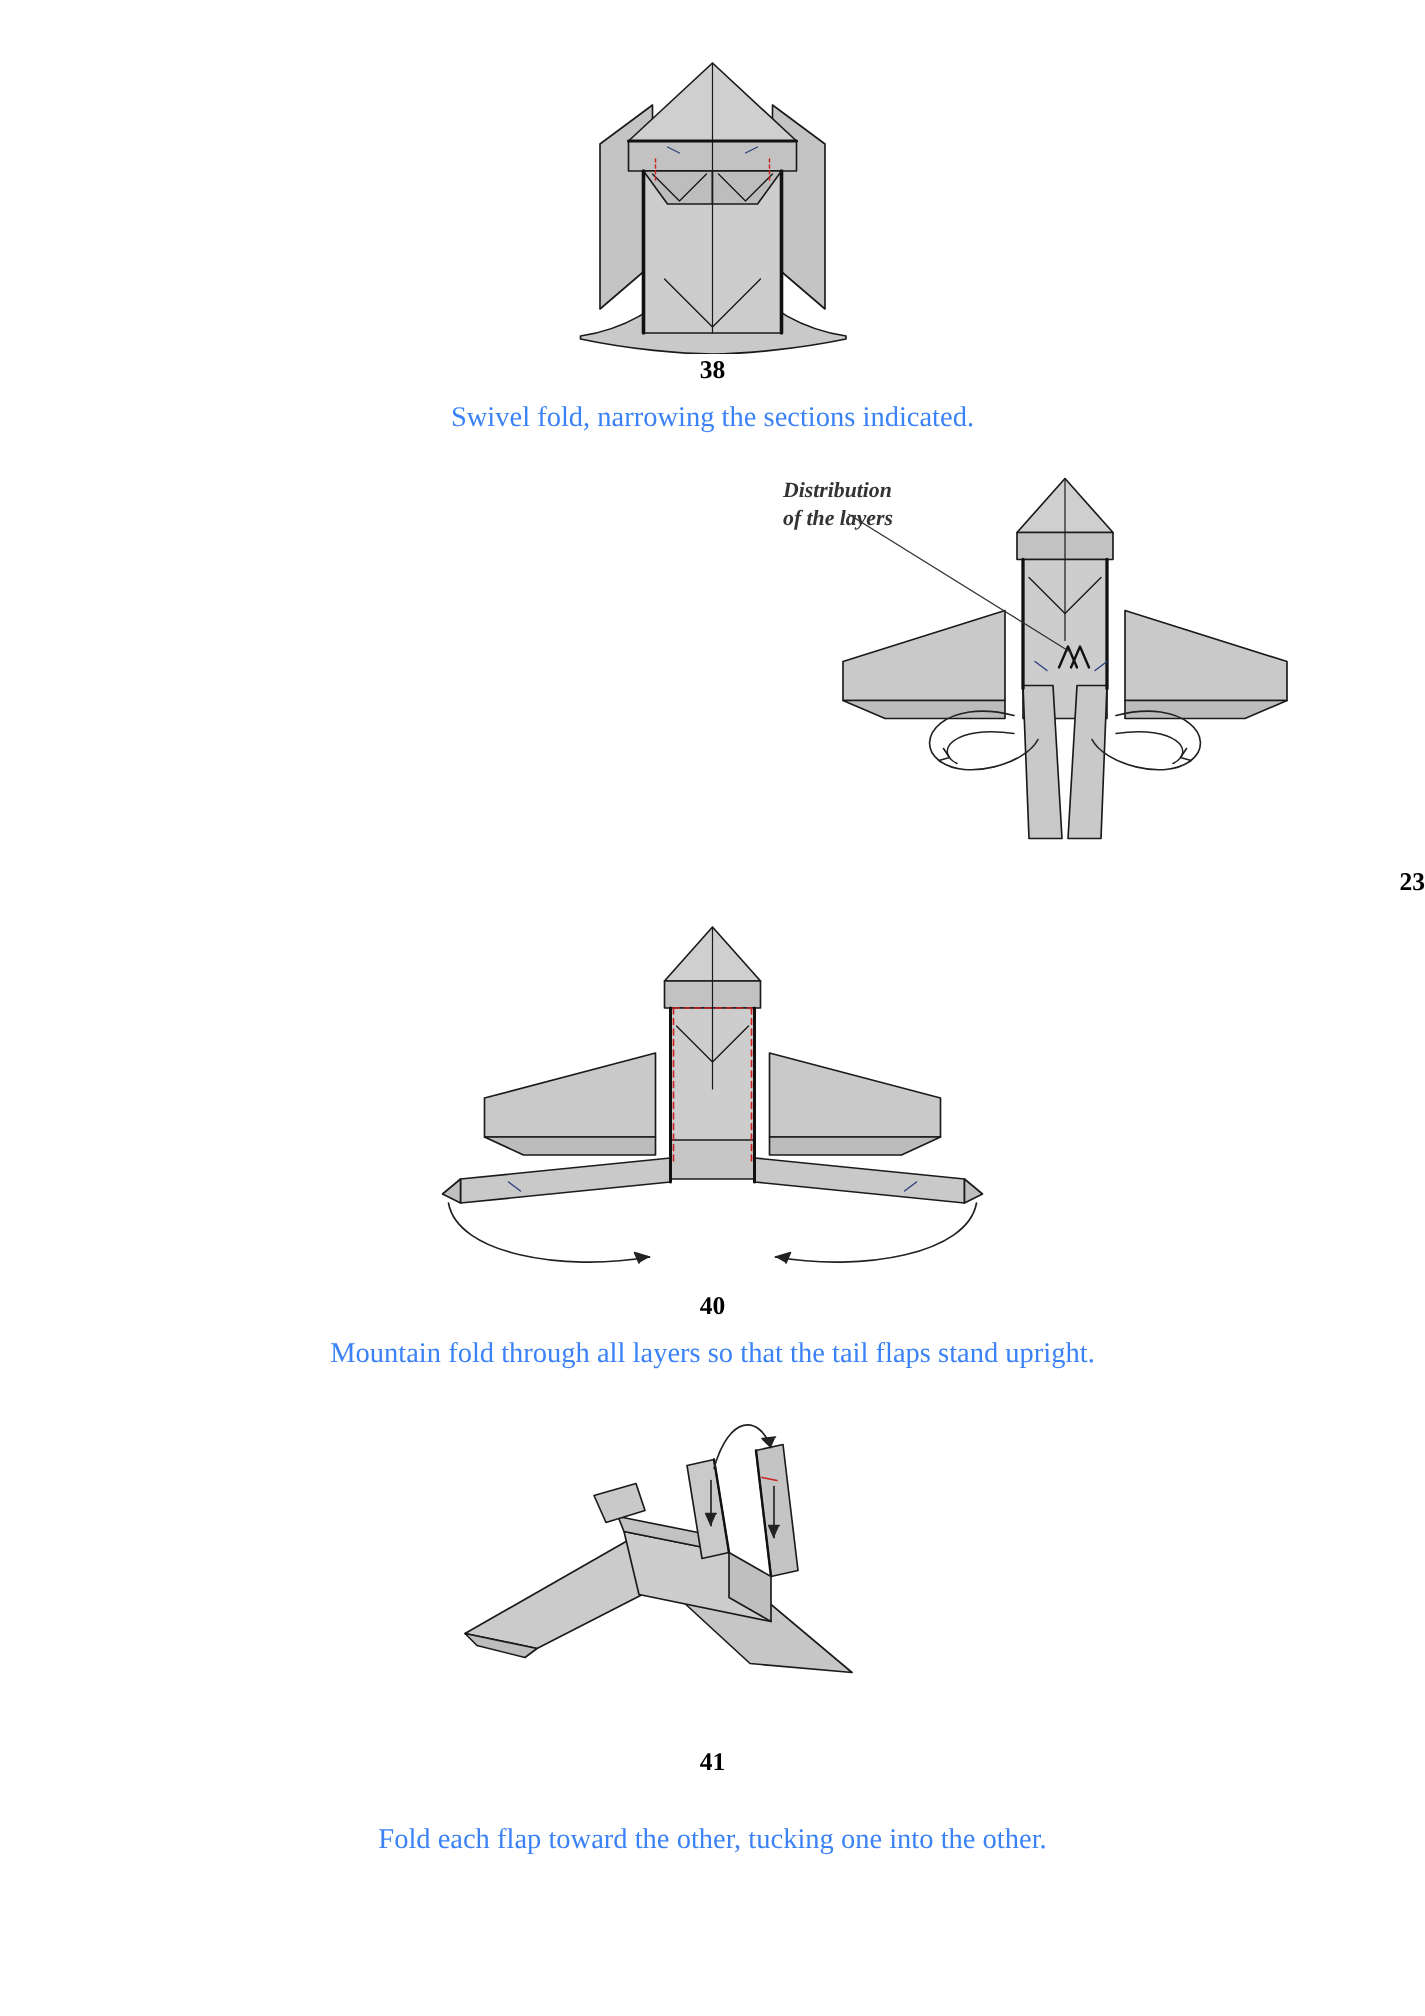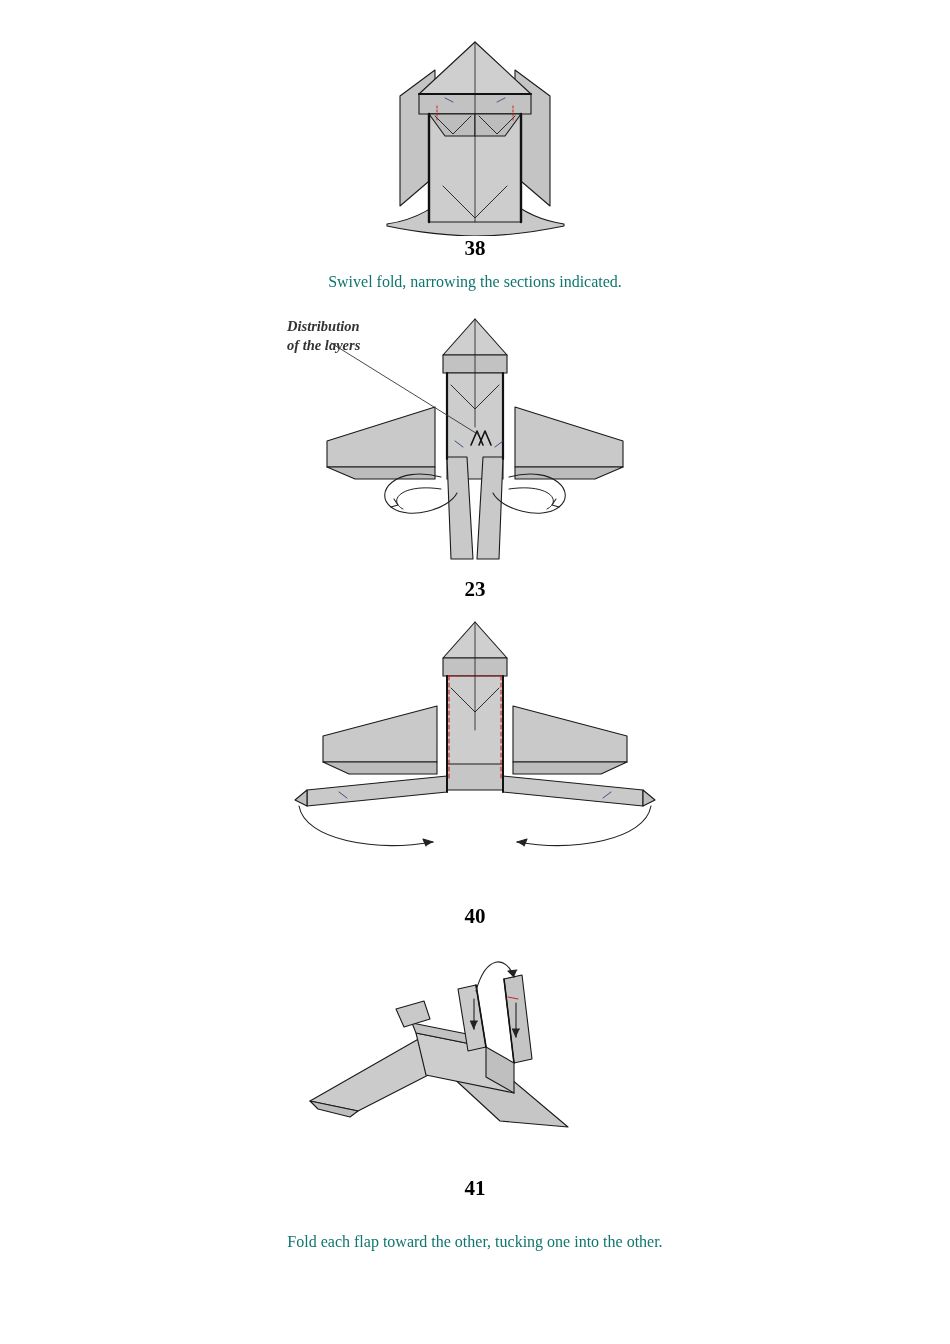--- a/index.html
+++ b/index.html
@@ -25,45 +25,45 @@
     display: flex;
     flex-direction: column;
     align-items: center;
   }
   .figure {
     display: block;
   }
   .step-number {
     font-family: "Liberation Serif", serif;
     font-weight: bold;
-    font-size: 21px;
+    font-size: 17px;
     line-height: 1;
     text-align: center;
     margin-top: 2px;
   }
   .caption {
     font-family: "Liberation Serif", serif;
-    font-size: 16px;
+    font-size: 19px;
     line-height: 1.2;
     text-align: center;
     margin-top: 13px;
     margin-bottom: 0;
-    color: #0f766e;
+    color: #3b82f6;
   }
   .annot {
     font-family: "Liberation Serif", serif;
     font-style: italic;
     font-weight: bold;
     font-size: 14.5px;
     fill: #333;
   }
   
   #step-38 { margin-top: 36px; }
-  #step-39 { margin-top: 16px; }
-  #step-40 { margin-top: 14px; gap: 40px; }
+  #step-39 { margin-top: 16px; align-items: flex-end; }
+  #step-40 { margin-top: 14px; }
   #step-41 { margin-top: 14px; gap: 20px; }
 </style>
 </head>
 <body>
 
 <div class="page">
 
   <div class="step" id="step-38">
     <svg class="figure" width="300" height="200" viewBox="0 0 300 200" xmlns="http://www.w3.org/2000/svg">
       <g stroke="#1a1a1a" stroke-width="1.1" stroke-linejoin="round" stroke-linecap="round">
@@ -192,20 +192,21 @@
         <path d="M74 178 L 82 184" stroke="#2b3f7a" stroke-width="0.9" fill="none"></path>
         <path d="M346 178 L 338 184" stroke="#2b3f7a" stroke-width="0.9" fill="none"></path>
 
         <path d="M34 192 C 40 226 110 238 168 228" fill="none" stroke="#222" stroke-width="1.1"></path>
         <path d="M168 228 l -10 -3 l 3 7" fill="#222" stroke="#222" stroke-width="1.1"></path>
         <path d="M386 192 C 380 226 310 238 252 228" fill="none" stroke="#222" stroke-width="1.1"></path>
         <path d="M252 228 l 10 -3 l -3 7" fill="#222" stroke="#222" stroke-width="1.1"></path>
       </g>
     </svg>
     <div class="step-number">40</div>
+    <p class="caption">Mountain fold through all layers so that the tail flaps stand upright.</p>
   </div>
 
   <div class="step" id="step-41">
     <svg class="figure" width="350" height="215" viewBox="0 0 350 215" xmlns="http://www.w3.org/2000/svg">
       <g stroke="#1a1a1a" stroke-width="1.1" stroke-linejoin="round" stroke-linecap="round">
 
         <path d="M180 112 L 268 186 L 200 180 L 150 134 Z" fill="#c6c6c6"></path>
 
         <path d="M122 96 L 10 160 L 58 170 L 140 128 Z" fill="#cbcbcb"></path>
 

